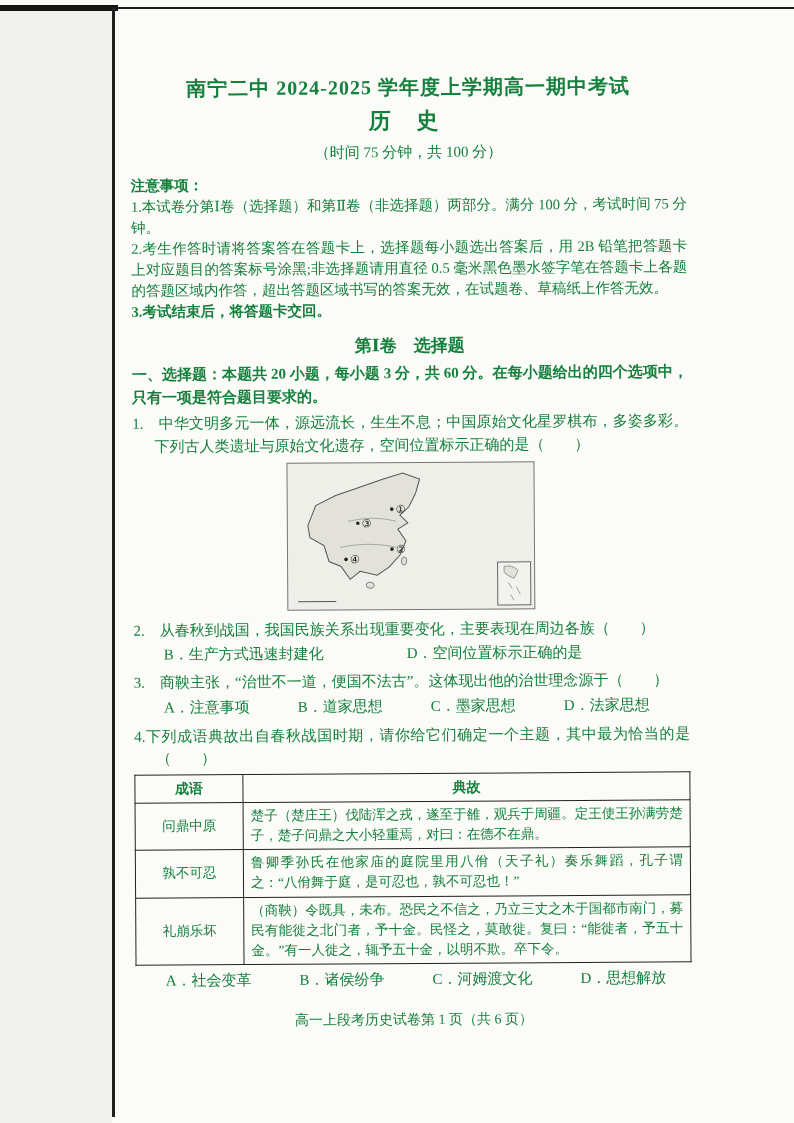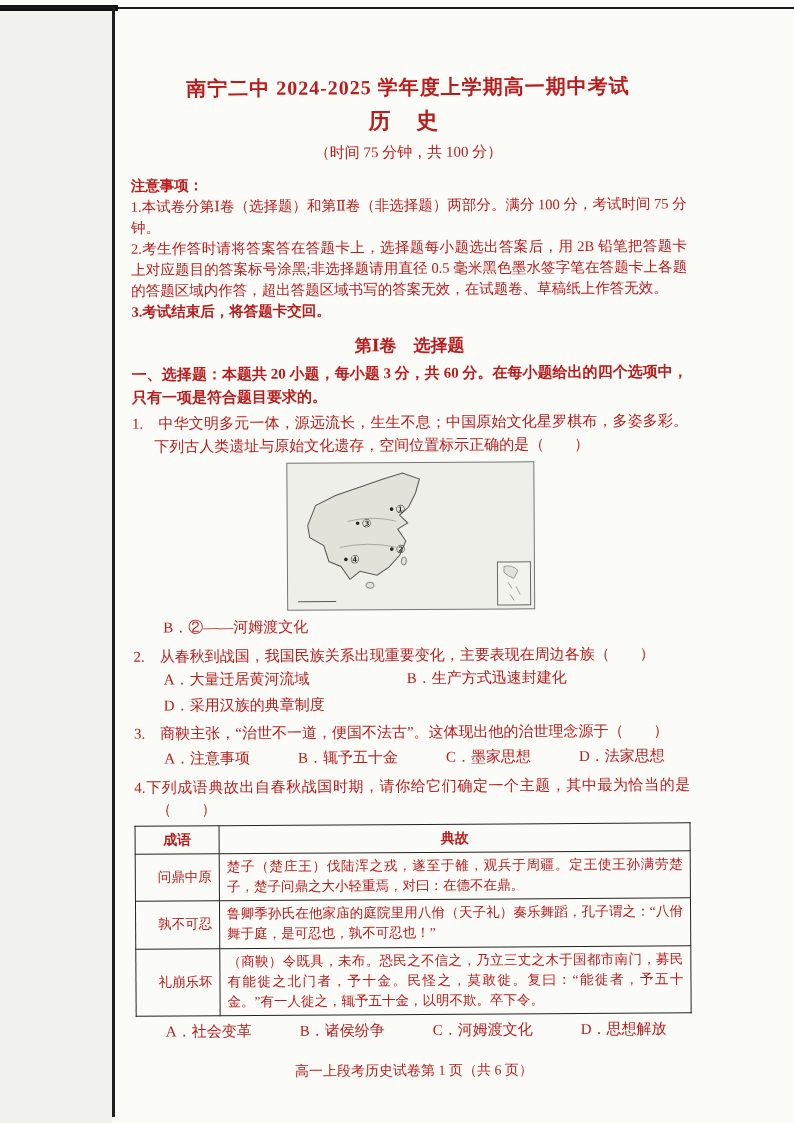--- a/index.html
+++ b/index.html
@@ -4,21 +4,21 @@
 <style>
   * { margin:0; padding:0; box-sizing:border-box; }
   html,body { background:#d8d8d4; }
   .page {
     position:relative;
     width:794px; height:1123px;
     margin:0 auto;
     background:#fbfbf8;
     overflow:hidden;
     font-family:"Liberation Serif","DejaVu Serif",serif;
-    color:#b91c1c;
+    color:#15803d;
   }
   
   .scan-top { position:absolute; top:7px; left:0; width:100%; height:2px; background:#1b1b1b; }
   .scan-top-thick { position:absolute; top:5px; left:0; width:118px; height:6px; background:#141414; }
   .scan-left { position:absolute; top:7px; left:112px; width:3px; height:1110px; background:#1f1f1f; }
   .scan-left-shade { position:absolute; top:7px; left:0; width:112px; height:1116px; background:#f1f1ee; }
 
   .content {
     position:absolute; left:133px; top:72px; width:556px;
     transform:rotate(-0.35deg);
@@ -69,21 +69,21 @@
     width:100%;
     margin:4px 0 2px;
     font-size:13.5px; line-height:1.5;
   }
   table.idiom th, table.idiom td {
     border:1px solid #222;
     padding:3px 7px;
     vertical-align:middle;
   }
   table.idiom th { font-weight:bold; text-align:center; font-size:14px; }
-  td.idiom-name { width:84px; text-align:right; }
+  td.idiom-name { width:108px; text-align:center; }
   td.idiom-story { text-align:justify; }
 
   .footer { text-align:center; font-size:14px; margin-top:16px; }
 
   svg text { font-family:"Liberation Serif","DejaVu Serif",serif; }
 </style>
 </head>
 <body>
 
 <div class="page">
@@ -139,38 +139,36 @@
           <div class="map-inset">
             <svg width="32" height="42" viewBox="0 0 32 42">
               <path d="M6,4 Q14,2 20,8 L16,16 Q10,14 6,10 Z" fill="#e2e2da" stroke="#777" stroke-width="0.7"></path>
               <path d="M10,20 L14,26 M18,24 L22,32 M12,32 L16,38" stroke="#888" stroke-width="0.8" fill="none"></path>
             </svg>
           </div>
         </div>
       </div>
 
       <div class="opts-grid">
-        <span>B．②——河姆渡文化</span>
       </div>
     </div>
 
     <div class="question">
       <div class="q-stem"><span class="q-num">2.</span>　<span>从春秋到战国，我国民族关系出现重要变化，主要表现在周边各族（　　）</span></div>
       <div class="opts-grid">
-        <span>A．大量迁居黄河流域</span>
         <span>B．生产方式迅速封建化</span>
-        <span>D．采用汉族的典章制度</span>
+        <span>D．空间位置标示正确的是</span>
       </div>
     </div>
 
     <div class="question">
       <div class="q-stem"><span class="q-num">3.</span>　<span>商鞅主张，“治世不一道，便国不法古”。这体现出他的治世理念源于（　　）</span></div>
       <div class="opts-row">
         <span>A．注意事项</span>
-        <span>B．辄予五十金</span>
+        <span>B．道家思想</span>
         <span>C．墨家思想</span>
         <span>D．法家思想</span>
       </div>
     </div>
 
     <div class="question">
       <div class="q-stem"><span class="q-num">4.</span><span>下列成语典故出自春秋战国时期，请你给它们确定一个主题，其中最为恰当的是（　　）</span></div>
 
       <table class="idiom">
         <thead>

